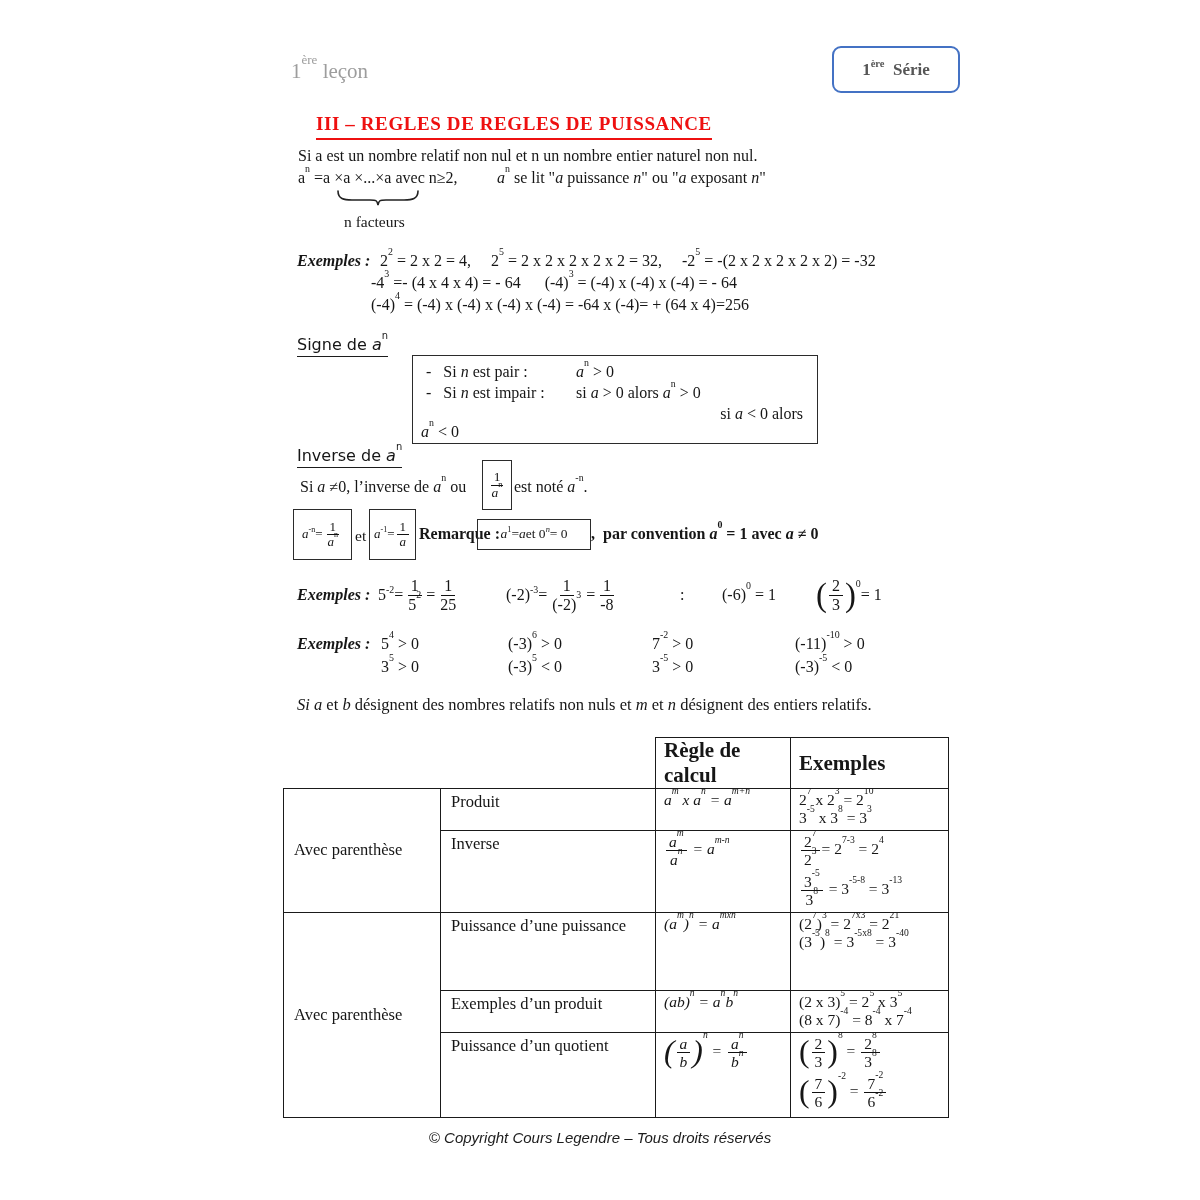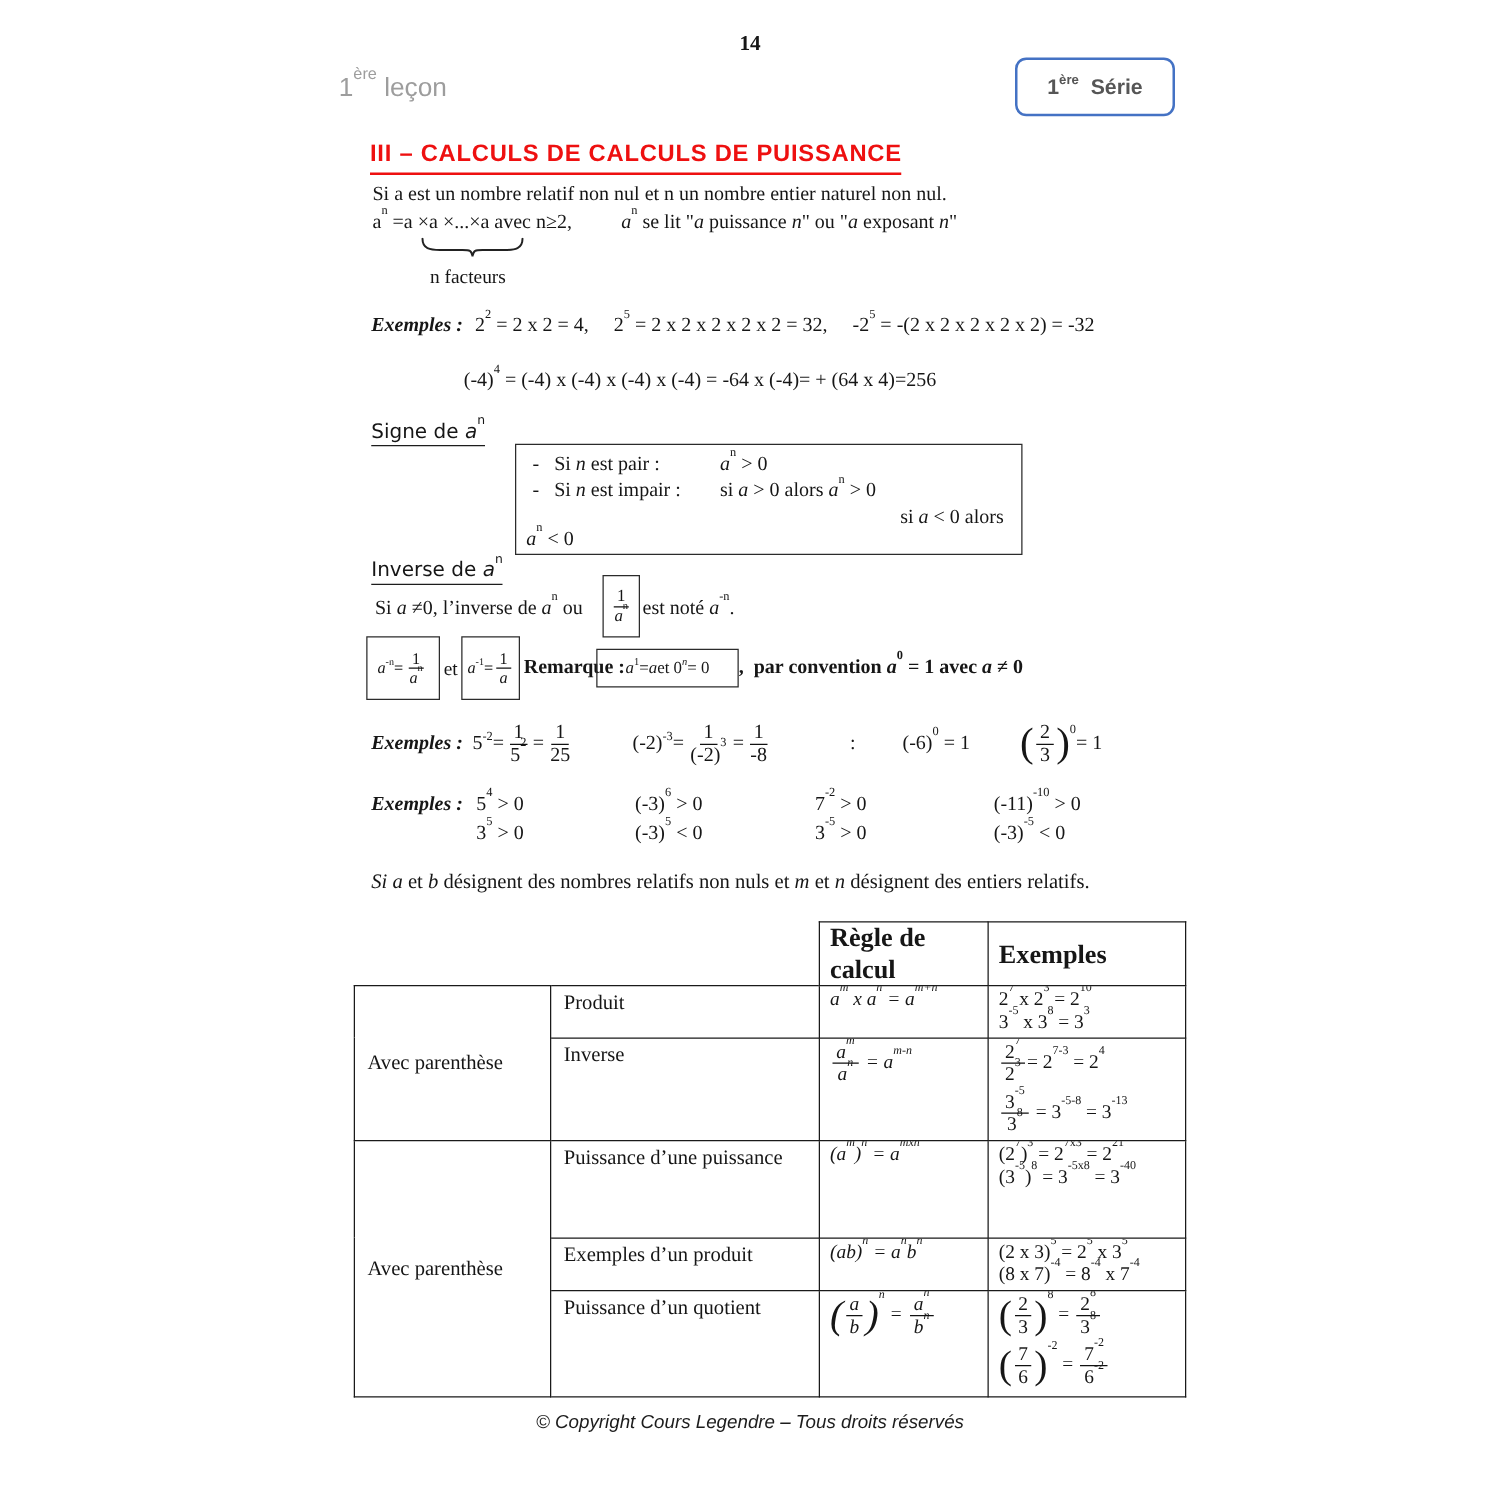--- a/index.html
+++ b/index.html
@@ -1,20 +1,20 @@
 <!DOCTYPE html>
 <html><head>
 <meta charset="utf-8">
 <style>
   html,body{margin:0;padding:0;background:#ffffff;}
   .page{position:relative;width:1200px;height:1200px;background:#fff;overflow:hidden;
         font-family:"Liberation Serif","DejaVu Serif",serif;color:#161616;}
   .abs{position:absolute;line-height:1.25;white-space:nowrap;}
   .pre{white-space:pre;}
-  .sans{font-family:Liberation Sans, sans-serif;}
+  .sans{font-family:Liberation Serif, serif;margin-left:20px;}
   .casual{font-family:"DejaVu Sans",sans-serif;}
   .b{font-weight:bold;}
   .bi{font-weight:bold;font-style:italic;}
   sup{font-size:.62em;line-height:0;position:relative;top:-.5em;}
   .bp{font-size:2.05em;line-height:.7;vertical-align:middle;font-weight:400;}
   .bp + sup{top:-1.15em;}
   .fr{display:inline-flex;flex-direction:column;align-items:center;vertical-align:middle;
       margin:0 2px;line-height:1.1;text-align:center;}
   .fr .nu{border-bottom:1.3px solid #111;padding:0 3px;}
   .fr .de{padding:0 3px;}
@@ -41,37 +41,37 @@
   .tbl td .exline{line-height:1.18;}
   .tbl td .exfrac{margin-bottom:5px;}
   .footer{left:0;right:0;top:1129px;text-align:center;font-style:italic;font-size:15px;color:#1c1c1c;
           font-family:"Liberation Sans","DejaVu Sans",sans-serif;}
 </style>
 </head>
 <body>
 
 <div class="page">
 
-  <div class="abs pagenum">14</div>
   <div class="abs lecon sans">1<sup>ère</sup> leçon</div>
   <div class="abs serie sans pre">1<sup>ère</sup>  Série</div>
 
-  <div class="abs title sans">III – CALCULS DE CALCULS DE PUISSANCE</div>
+  <div class="abs title sans">III – REGLES DE REGLES DE PUISSANCE</div>
 
   <div class="abs body16" style="left:298px;top:146px;">Si a est un nombre relatif non nul et n un nombre entier naturel non nul.</div>
   <div class="abs body16" style="left:298px;top:168px;">a<sup>n</sup> =a ×a ×...×a avec n≥2,</div>
   <div class="abs body16" style="left:497px;top:168px;"><i>a</i><sup>n</sup> se lit "<i>a</i> puissance <i>n</i>" ou "<i>a</i> exposant <i>n</i>"</div>
 
   <svg class="abs" style="left:336px;top:190px;" width="84" height="16" viewBox="0 0 84 16">
     <path d="M2,1 C2,9 8,10 16,10 L34,10 C40,10 41,10 42,15 C43,10 44,10 50,10 L68,10 C76,10 82,9 82,1" fill="none" stroke="#222" stroke-width="1.6" stroke-linecap="round"></path>
   </svg>
   <div class="abs" style="left:344px;top:212px;font-size:15.5px;">n facteurs</div>
 
   <div class="abs bi body16" style="left:297px;top:251px;">Exemples :</div>
   <div class="abs body16 pre" style="left:380px;top:251px;">2<sup>2</sup> = 2 x 2 = 4,     2<sup>5</sup> = 2 x 2 x 2 x 2 x 2 = 32,     -2<sup>5</sup> = -(2 x 2 x 2 x 2 x 2) = -32</div>
+  <div class="abs body16 pre" style="left:371px;top:273px;">-4<sup>3</sup> =- (4 x 4 x 4) = - 64      (-4)<sup>3</sup> = (-4) x (-4) x (-4) = - 64</div>
   <div class="abs body16 pre" style="left:371px;top:295px;">(-4)<sup>4</sup> = (-4) x (-4) x (-4) x (-4) = -64 x (-4)= + (64 x 4)=256</div>
 
   <div class="abs heading casual" style="left:297px;top:335px;text-align:center;">Signe de <i>a</i><sup>n</sup></div>
   <div class="abs signebox">
     <span class="abs pre" style="left:13px;top:6px;">-   Si <i>n</i> est pair :</span>
     <span class="abs" style="left:163px;top:6px;text-align:right;"><i>a</i><sup>n</sup> &gt; 0</span>
     <span class="abs pre" style="left:13px;top:27px;">-   Si <i>n</i> est impair :</span>
     <span class="abs" style="left:163px;top:27px;">si <i>a</i> &gt; 0 alors <i>a</i><sup>n</sup> &gt; 0</span>
     <span class="abs" style="right:14px;top:48px;">si <i>a</i> &lt; 0 alors</span>
     <span class="abs" style="left:8px;top:66px;"><i>a</i><sup>n</sup> &lt; 0</span>

